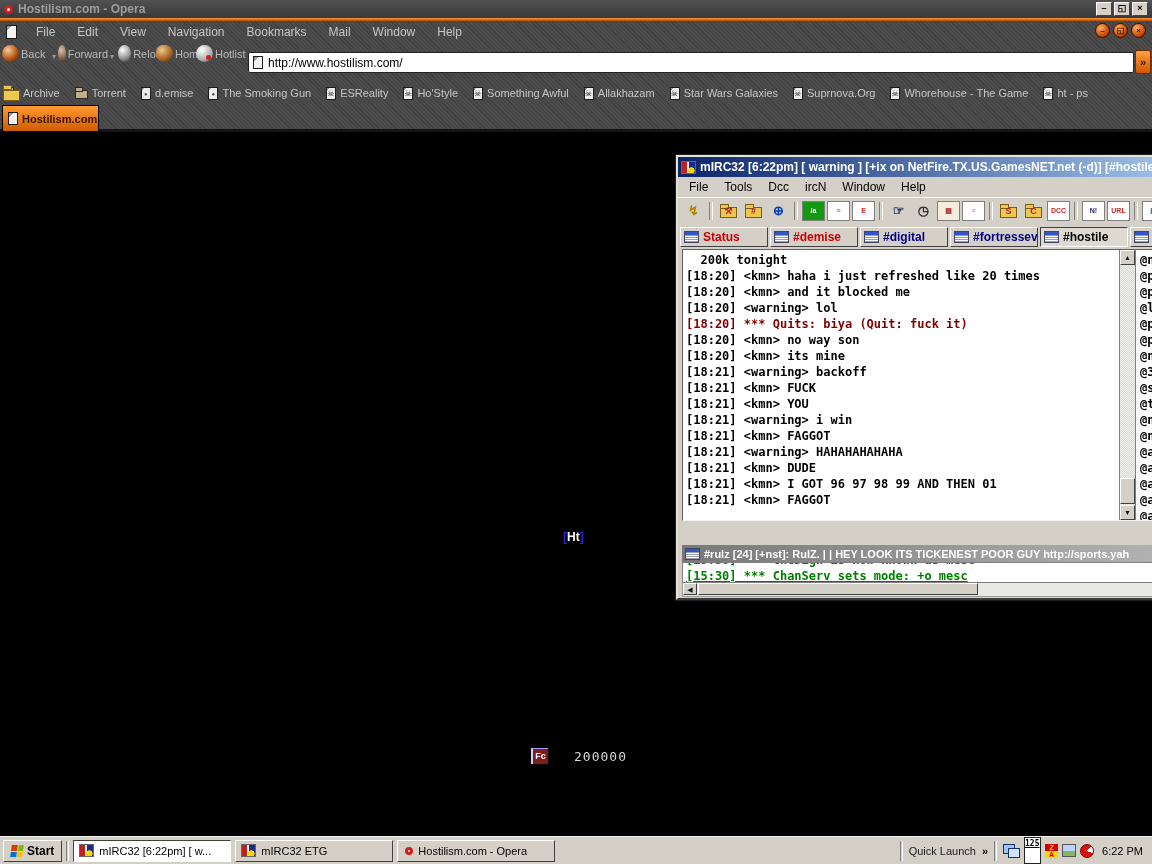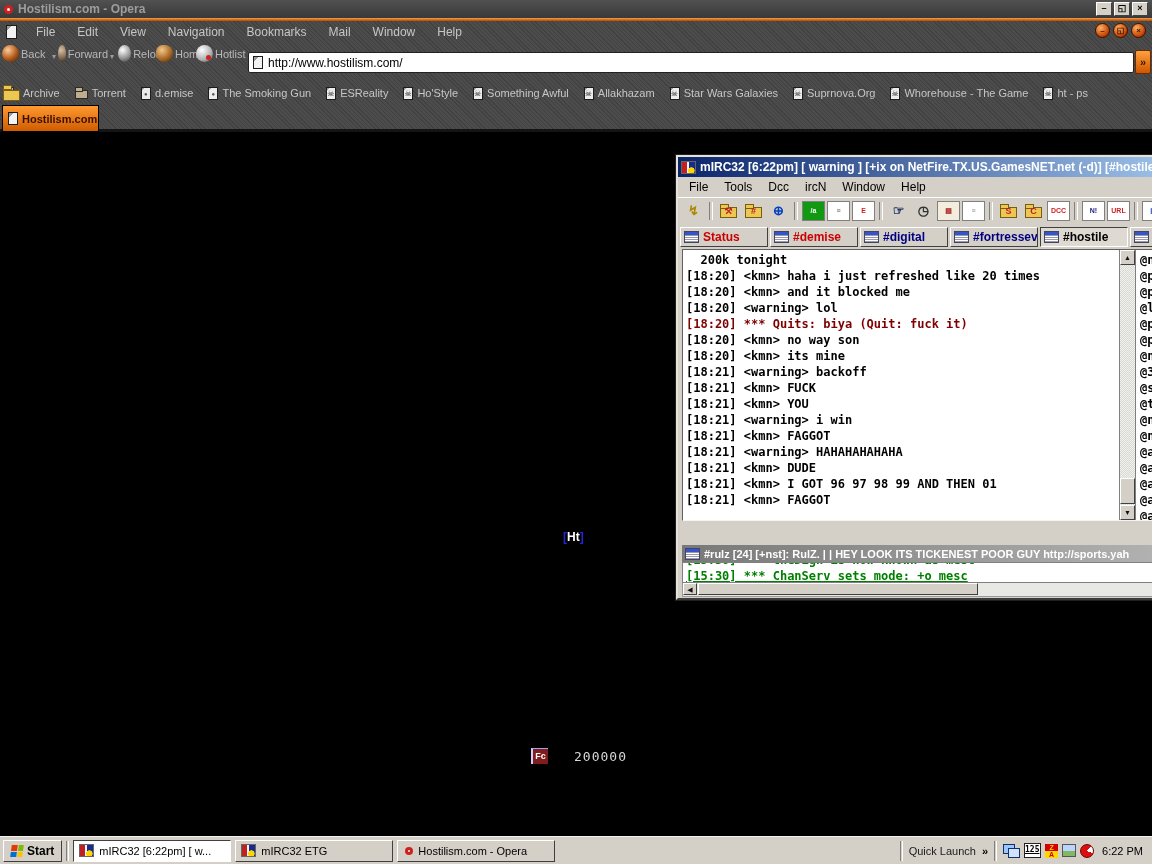--- a/index.html
+++ b/index.html
@@ -154,21 +154,21 @@
     background:radial-gradient(circle at 72% 78%,#ffd400 0 3px,transparent 3.5px),
       linear-gradient(90deg,#c02020 0 42%,#f4f4f4 42% 56%,#162a90 56%)}
   .k-opera .task-icon{width:8px;height:8px;border:3px solid #cf2020;border-radius:50%;background:#f6f6f6;margin-left:2px}
   .tray-zone{margin-left:auto;display:flex;align-items:center;gap:6px}
   .ql-label{font-size:11px;color:#1a1a1a}
   .ql-chev{font-size:11px;font-weight:bold;color:#000}
   .tray-icons{display:flex;align-items:center;gap:4px}
   .net-icon{position:relative;width:17px;height:14px}
   .net-icon::before,.net-icon::after{content:"";position:absolute;width:10px;height:8px;background:#9cc4ff;border:1px solid #10306a}
   .net-icon::before{left:0;top:0}.net-icon::after{right:0;bottom:0;background:#cfe2ff}
-  .cnt-icon{min-width:17px;height:15px;background:#fff;border:1px solid #222;color:#000;
+  .cnt-icon{min-width:17px;height:27px;background:#fff;border:1px solid #222;color:#000;
     font-size:8px;font-weight:bold;line-height:11px;font-family:"DejaVu Sans Mono",monospace;text-decoration:underline}
   .za-icon{width:13px;height:14px;display:flex;flex-direction:column}
   .za-icon b{flex:1;font-size:7px;line-height:7px;text-align:center;font-family:"Liberation Sans",sans-serif}
   .za-top{background:#d40000;color:#ffd700}
   .za-bot{background:#ffd700;color:#d40000}
   .img-icon{width:14px;height:13px;border:1px solid #555;
     background:linear-gradient(180deg,#bcd2ff 0 55%,#7fba60 55%),radial-gradient(circle at 70% 30%,#ffd0d0 0 2px,transparent 2px)}
   .swirl-icon{width:14px;height:14px;border-radius:50%;
     background:conic-gradient(from 40deg,#fff 0 70deg,#d81010 70deg 360deg);border:1px solid #700}
   .clock{font-size:11px;color:#000;padding:0 6px 0 2px}

